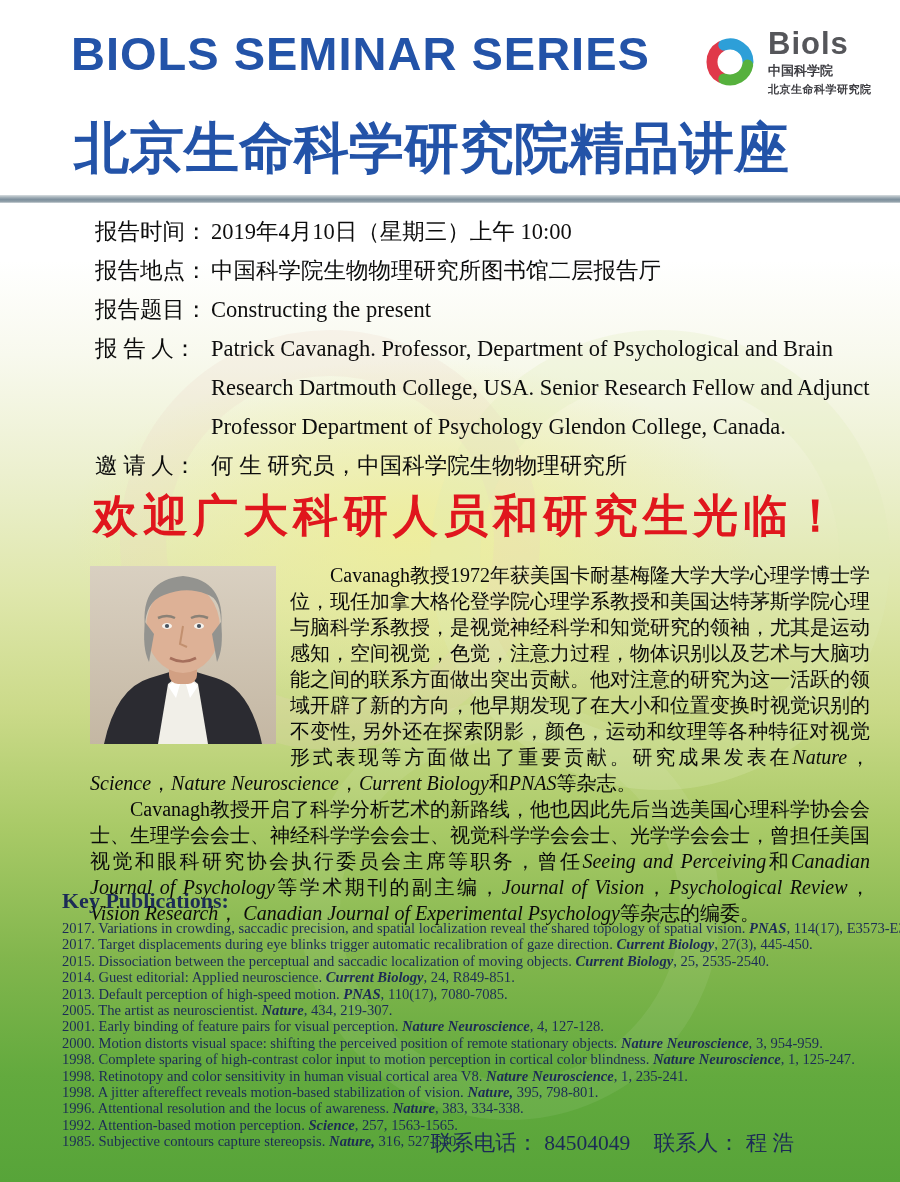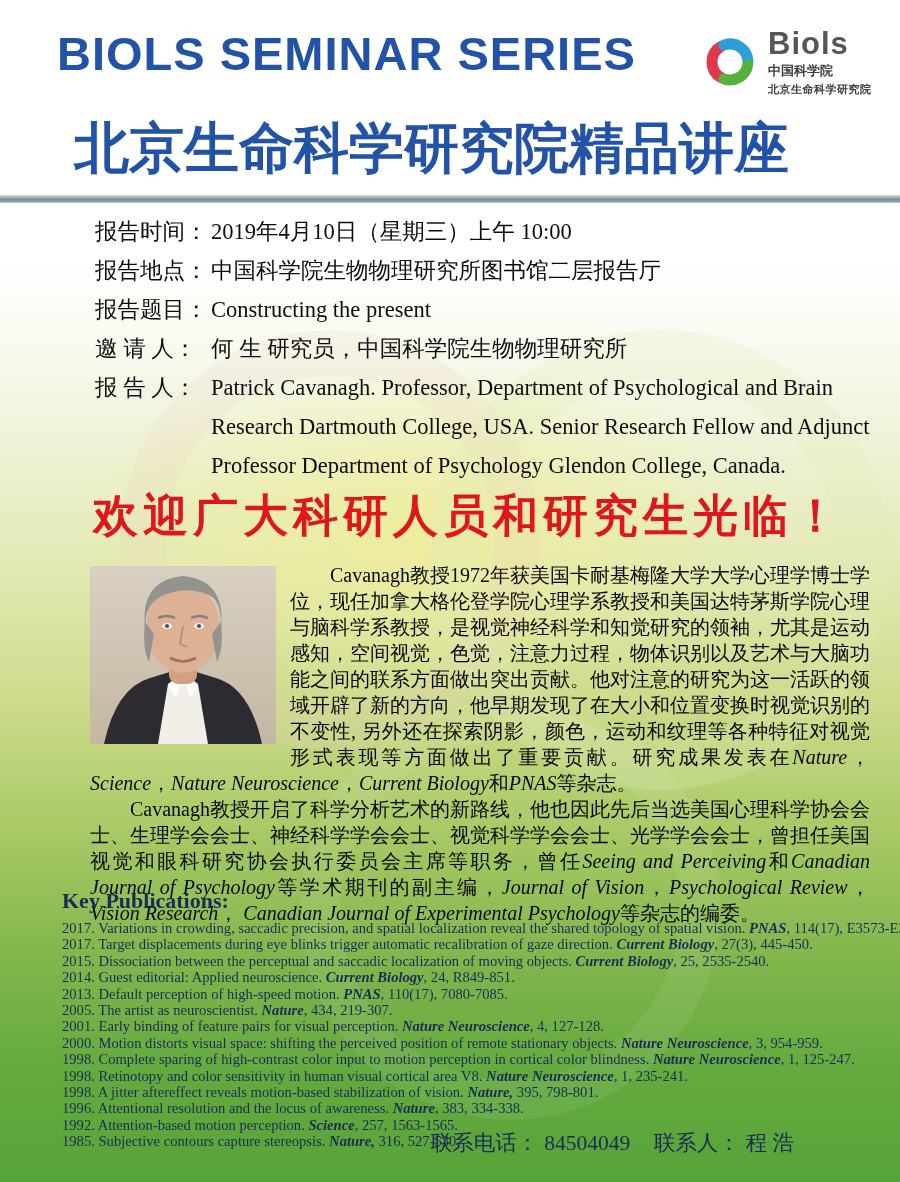--- a/index.html
+++ b/index.html
@@ -15,21 +15,21 @@
   .wm { position: absolute; border-radius: 50%; pointer-events: none; }
   .wm1 { left: 120px; top: 330px; width: 420px; height: 420px;
          border: 46px solid rgba(235,210,195,0.20); }
   .wm2 { left: 430px; top: 330px; width: 460px; height: 460px;
          border: 50px solid rgba(225,235,185,0.25); }
   .wm3 { left: 300px; top: 700px; width: 420px; height: 420px;
          border: 40px solid rgba(255,255,255,0.07); }
 
   .header { position: absolute; left: 0; top: 0; width: 900px; }
   .title-en {
-    position: absolute; left: 57px; top: 26px;
+    position: absolute; left: 71px; top: 26px;
     font-family: "Liberation Sans", sans-serif; font-weight: bold;
     font-size: 47px; letter-spacing: 1px; color: #2353a8; white-space: nowrap;
   }
   .logo { position: absolute; left: 698px; top: 28px; display: flex; align-items: flex-start; justify-content: flex-end; }
   .logo-text { margin-left: 4px; font-family: "Liberation Sans", sans-serif; }
   .logo-name { font-size: 31px; font-weight: bold; color: #55565a; letter-spacing: 1px; line-height: 32px; }
   .logo-org1 { font-size: 13px; font-weight: bold; color: #3e3e43; margin-top: 2px; }
   .logo-org2 { font-size: 11px; font-weight: bold; color: #3e3e43; margin-top: 2px; letter-spacing: 0.5px; }
   .title-cn {
     position: absolute; left: 74px; top: 112px;
@@ -103,26 +103,26 @@
       </div>
       <div class="detail-row">
         <span class="detail-label">报告地点：</span>
         <span class="detail-value">中国科学院生物物理研究所图书馆二层报告厅</span>
       </div>
       <div class="detail-row">
         <span class="detail-label">报告题目：</span>
         <span class="detail-value">Constructing the present</span>
       </div>
       <div class="detail-row">
+        <span class="detail-label">报 告 人：</span>
+        <span class="detail-value">Patrick Cavanagh. Professor, Department of Psychological and Brain Research Dartmouth College, USA. Senior Research Fellow and Adjunct Professor Department of Psychology Glendon College, Canada.</span>
+      </div>
+      <div class="detail-row">
         <span class="detail-label">邀 请 人：</span>
         <span class="detail-value">何 生 研究员，中国科学院生物物理研究所</span>
-      </div>
-      <div class="detail-row">
-        <span class="detail-label">报 告 人：</span>
-        <span class="detail-value">Patrick Cavanagh. Professor, Department of Psychological and Brain Research Dartmouth College, USA. Senior Research Fellow and Adjunct Professor Department of Psychology Glendon College, Canada.</span>
       </div>
     </div>
 
   <div class="welcome">欢迎广大科研人员和研究生光临！</div>
 
   <div class="bio">
     <svg class="photo" viewBox="0 0 186 178">
       <defs>
         <linearGradient id="pbg" x1="0" y1="0" x2="0" y2="1">
           <stop offset="0" stop-color="#d9d0c1"></stop>

